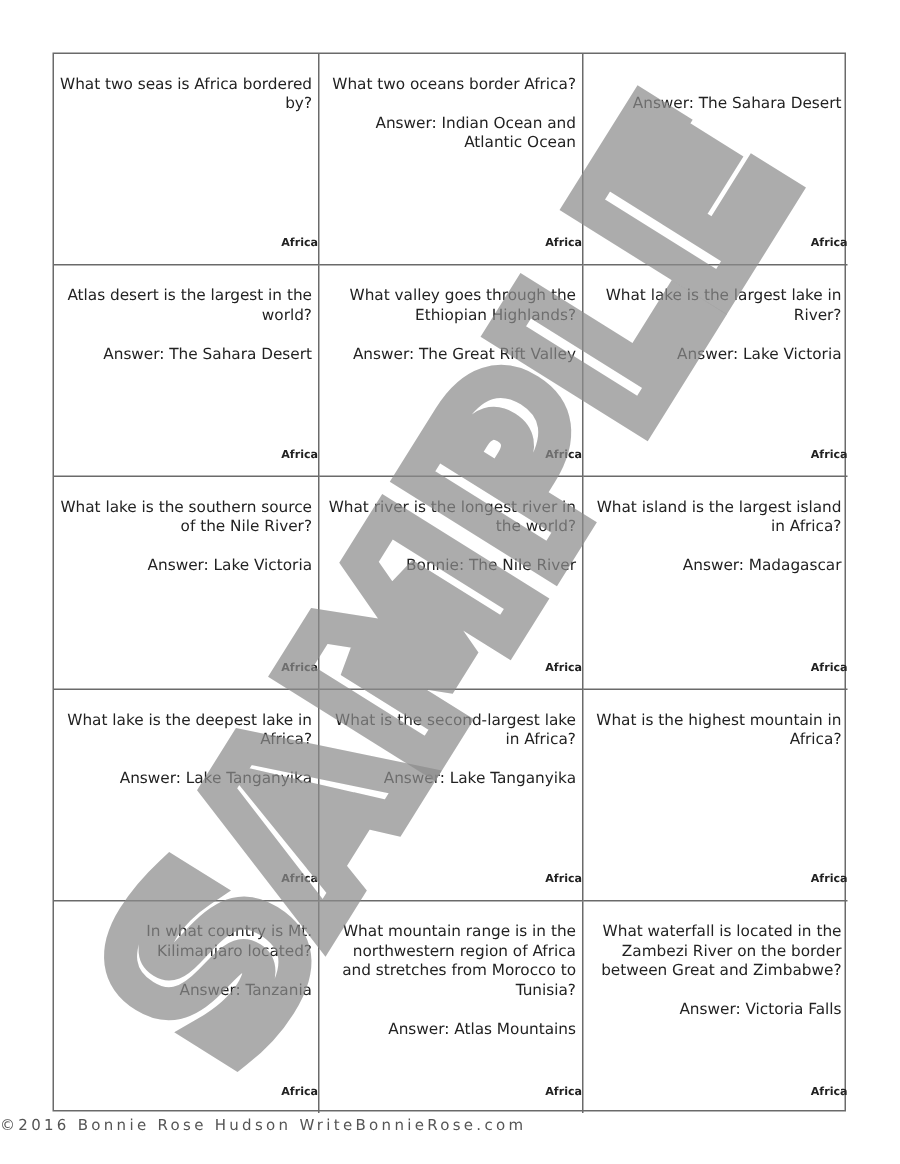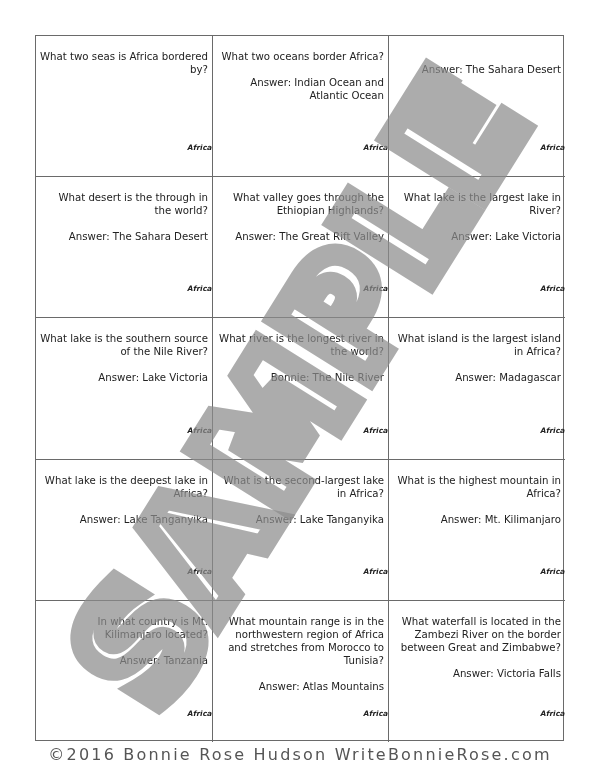--- a/index.html
+++ b/index.html
@@ -8,23 +8,23 @@
     .grid { position: absolute; left: 35px; top: 35px; width: 529px; height: 706px;
             display: grid; grid-template-columns: 177px 176px 176px;
             grid-template-rows: repeat(5, 141.2px);
             border: 1px solid #6a6a6a; box-sizing: border-box; }
     .card { position: relative; border-right: 1px solid #6a6a6a; border-bottom: 1px solid #6a6a6a;
             box-sizing: border-box; text-align: right; padding: 14px 4px 0 4px; }
     .card:nth-child(3n) { border-right: none; }
     .card:nth-last-child(-n+3) { border-bottom: none; }
     .q { font-size: 10.2px; line-height: 13px; margin: 0; }
     .a { font-size: 10.2px; line-height: 13px; margin: 13px 0 0 0; }
-    .cat { position: absolute; left: 0; right: 0; bottom: 24px; font-size: 7.4px; font-weight: bold; font-style: italic; }
-    .footer { position: absolute; left: 0; right: 0; top: 745px; text-align: center;
-              font-size: 16px; letter-spacing: 2.2px; color: #555; }
+    .cat { position: absolute; left: 0; right: 0; bottom: 10px; font-size: 7.4px; font-weight: bold; }
+    .footer { position: absolute; left: 0; right: 0; top: 745px; 
+              font-size: 10px; letter-spacing: 2.2px; color: #555; }
     .watermark { position: absolute; left: 300px; top: 388px; transform: translate(-50%, -50%) rotate(-58deg);
                  font-size: 150px; font-weight: bold; letter-spacing: 4px; color: transparent;
                  -webkit-text-stroke: 0; pointer-events: none; white-space: nowrap;
                  font-family: "DejaVu Sans", sans-serif; }
     .watermark span { color: rgba(150,150,150,0); -webkit-text-stroke: 22px rgba(140,140,140,0.72); }
   </style>
 </head>
 <body>
 
 <div class="grid">
@@ -35,21 +35,21 @@
   <div class="card">
       <p class="q">What two oceans border Africa?</p>
       <p class="a">Answer: Indian Ocean and Atlantic Ocean</p>
       <div class="cat">Africa</div>
     </div>
   <div class="card">
       <p class="a">Answer: The Sahara Desert</p>
       <div class="cat">Africa</div>
     </div>
   <div class="card">
-      <p class="q">What desert is the through in the world?</p>
+      <p class="q">Atlas desert is the largest in the world?</p>
       <p class="a">Answer: The Sahara Desert</p>
       <div class="cat">Africa</div>
     </div>
   <div class="card">
       <p class="q">What valley goes through the Ethiopian Highlands?</p>
       <p class="a">Answer: The Great Rift Valley</p>
       <div class="cat">Africa</div>
     </div>
   <div class="card">
       <p class="q">What lake is the largest lake in River?</p>
@@ -76,21 +76,20 @@
       <p class="a">Answer: Lake Tanganyika</p>
       <div class="cat">Africa</div>
     </div>
   <div class="card">
       <p class="q">What is the second-largest lake in Africa?</p>
       <p class="a">Answer: Lake Tanganyika</p>
       <div class="cat">Africa</div>
     </div>
   <div class="card">
       <p class="q">What is the highest mountain in Africa?</p>
-      <p class="a">Answer: Mt. Kilimanjaro</p>
       <div class="cat">Africa</div>
     </div>
   <div class="card">
       <p class="q">In what country is Mt. Kilimanjaro located?</p>
       <p class="a">Answer: Tanzania</p>
       <div class="cat">Africa</div>
     </div>
   <div class="card">
       <p class="q">What mountain range is in the northwestern region of Africa and stretches from Morocco to Tunisia?</p>
       <p class="a">Answer: Atlas Mountains</p>

